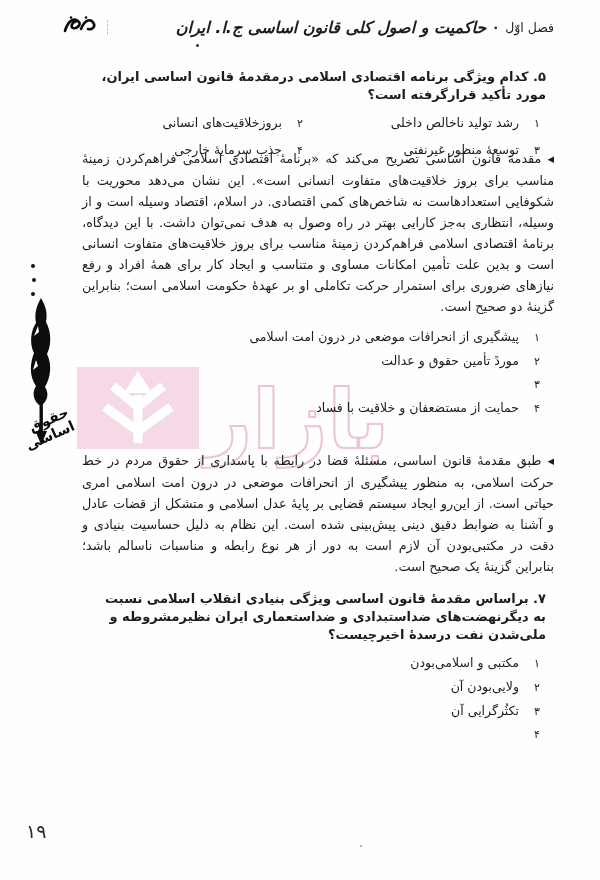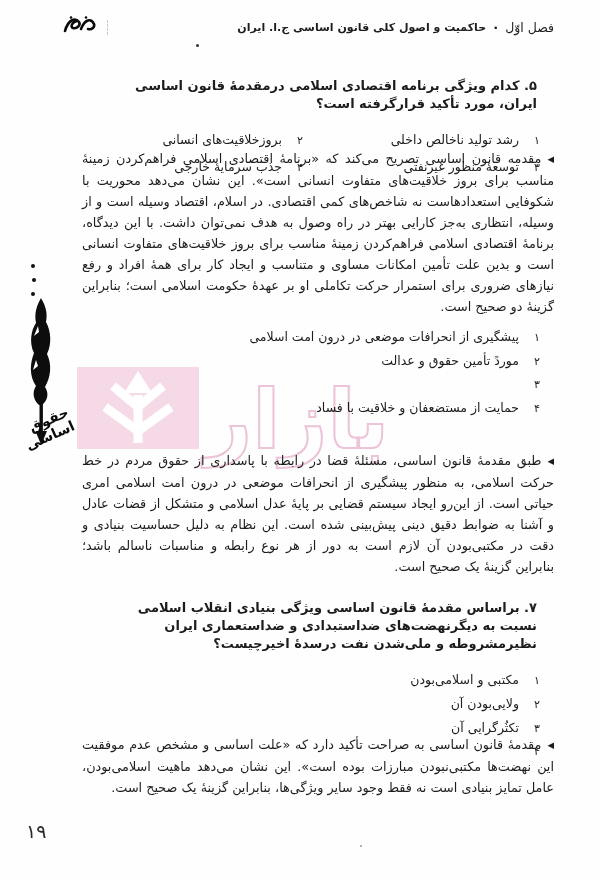--- a/index.html
+++ b/index.html
@@ -12,32 +12,32 @@
     color:#1c1c1c;
   }
   
   .header{
     position:absolute;top:14px;right:46px;left:62px;
     display:flex;direction:rtl;align-items:center;
     font-size:12.5px;white-space:nowrap;
   }
   .header .chapter{color:#222;}
   .header .hdot{margin:0 7px;font-weight:bold;font-size:13px;}
-  .header .htitle{font-weight:bold;font-size:11px;}
+  .header .htitle{font-weight:bold;font-size:16px;font-style:italic;}
   .header .hsep{
     margin-inline-start:auto;margin-left:9px;
     width:1px;height:15px;
     border-left:1px dashed #c9c9c9;
   }
   
   .qblock{position:absolute;right:46px;width:472px;direction:rtl;z-index:2;}
   .q5{top:60px;}
   .q6{top:318px;}
   .q7{top:582px;}
-  .qtitle{margin:17px;font-weight:700;font-size:13px;line-height:18px;text-align:right;}
+  .qtitle{margin:8px;font-weight:700;font-size:13px;line-height:18px;text-align:right;}
   .opts{margin-top:9px;padding-right:13px;}
   .opts.grid2{display:grid;grid-template-columns:237px auto;row-gap:3px;}
   .opt{display:flex;direction:rtl;gap:14px;align-items:baseline;
        font-size:12.5px;line-height:20px;margin-bottom:3px;}
   .opt .num{font-size:11px;min-width:8px;text-align:center;color:#1c1c1c;}
   
   .answer{
     position:absolute;right:46px;width:472px;direction:rtl;z-index:2;
     margin:0;text-align:justify;font-size:12.8px;line-height:21px;
   }
@@ -168,21 +168,20 @@
       <div class="opt">
         <span class="num">۳</span>
         <span>تکثُرگرایی آن</span>
       </div>
       <div class="opt">
         <span class="num">۴</span>
       </div>
     </div>
   </section>
 
-  <p class="answer a7"><span class="marker">◀</span><span>مقدمۀ قانون اساسی به صراحت تأکید دارد که «علت اساسی و مشخص عدم موفقیت این نهضت‌ها مکتبی‌نبودن مبارزات بوده است». این نشان می‌دهد ماهیت اسلامی‌بودن، عامل تمایز بنیادی است نه فقط وجود سایر ویژگی‌ها، بنابراین گزینۀ یک صحیح است.</span></p>
 
   <span class="mdot d1"></span>
   <span class="mdot d2"></span>
   <span class="mdot d3"></span>
 
   <div class="cypress">
     <svg width="46" height="152" viewBox="0 0 46 152">
       <path d="M23,2 C27,9 30,16 28,26 C33,35 34,48 29,58 C34,68 33,81 27,91 C31,97 30,104 24,109
                L21,109 C15,104 14,96 18,90 C11,80 12,67 16,57 C11,47 13,34 18,27 C16,17 19,9 23,2 Z
                M20,30 L16,40 L21,36 Z M28,44 L31,54 L26,50 Z M18,64 L15,74 L20,70 Z" fill="#0d0d0d"></path>

